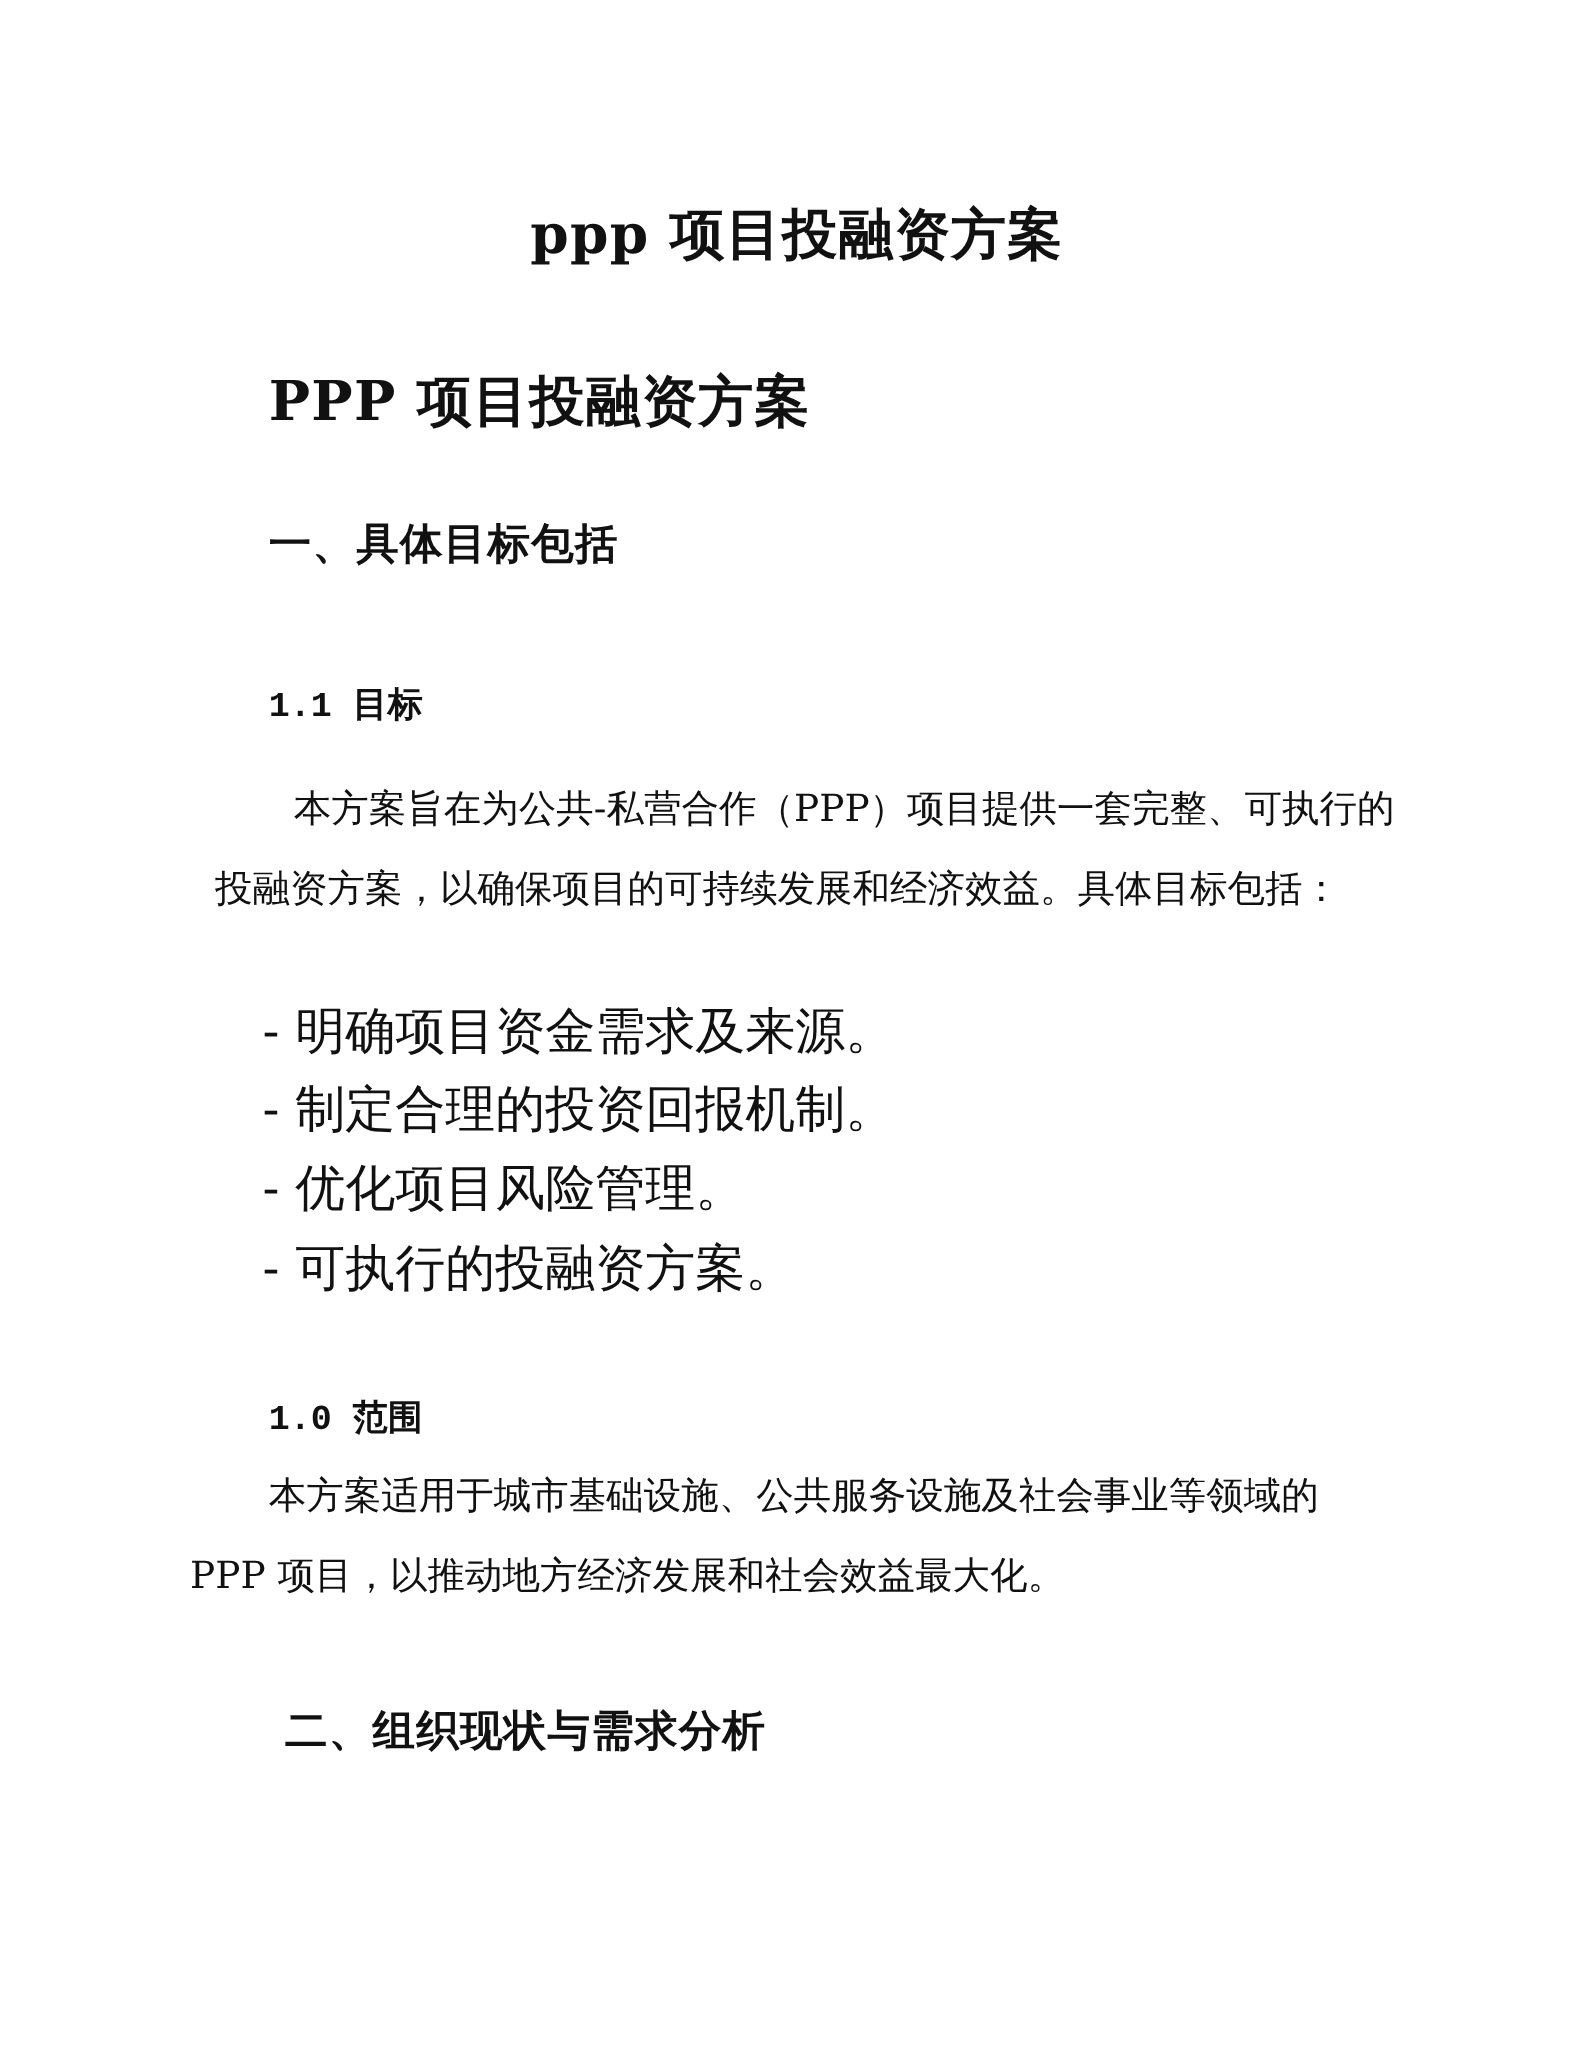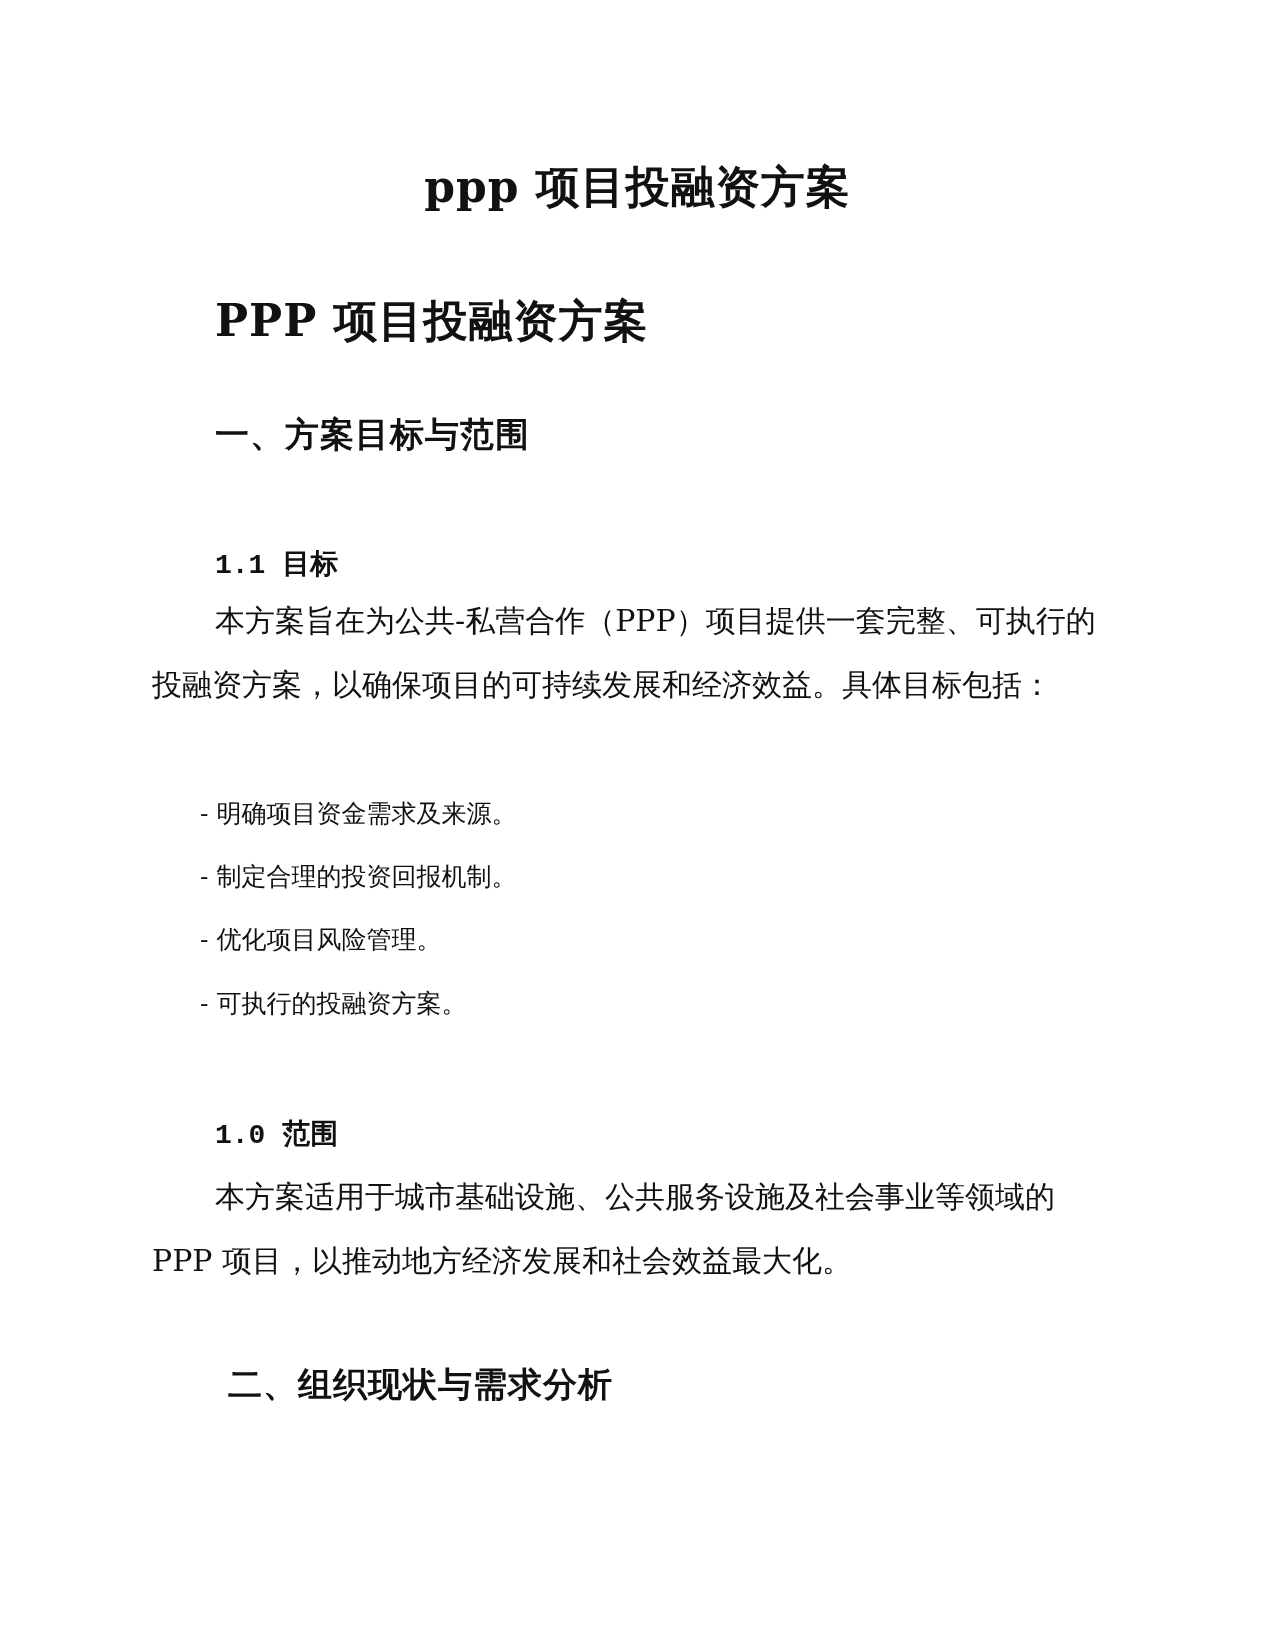--- a/index.html
+++ b/index.html
@@ -6,33 +6,33 @@
   body { width: 1275px; height: 1650px; position: relative; overflow: hidden;
          font-family: "DejaVu Serif", "Liberation Serif", serif; color: #111; }
   .abs { position: absolute; white-space: nowrap; }
   .doc-title { left: 0; width: 1275px; text-align: center; top: 158px;
                font-size: 44px; font-weight: bold; letter-spacing: 1px; }
   .main-title { left: 215px; top: 292px; font-size: 44px; font-weight: bold; letter-spacing: 1px; }
   .h1 { left: 215px; font-size: 34px; font-weight: bold; font-family: "DejaVu Sans", sans-serif; letter-spacing: 1px; }
   .h2 { left: 215px; font-size: 28px; font-weight: bold; font-family: Liberation Mono, monospace; }
   .para { font-size: 30px; line-height: 64px; }
   .p-block { left: 152px; width: 970px; white-space: normal; text-indent: 63px; }
-  .bullet { left: 200px; font-size: 25px; }
+  .bullet { left: 210px; font-size: 40px; }
 </style>
 </head>
 <body>
 
 <div>
   <div class="abs doc-title">ppp 项目投融资方案</div>
   <div class="abs main-title">PPP 项目投融资方案</div>
 
-  <div class="abs h1" style="top:412px;">一、方案目标与范围</div>
+  <div class="abs h1" style="top:412px;">一、具体目标包括</div>
 
   <div class="abs h2" style="top:545px;">1.1 目标</div>
-  <div class="abs para p-block" style="top:589px;">本方案旨在为公共-私营合作（PPP）项目提供一套完整、可执行的投融资方案，以确保项目的可持续发展和经济效益。具体目标包括：</div>
+  <div class="abs para p-block" style="top:616px;margin-left:20px;">本方案旨在为公共-私营合作（PPP）项目提供一套完整、可执行的投融资方案，以确保项目的可持续发展和经济效益。具体目标包括：</div>
 
   <div class="abs bullet" style="top:797px;">- 明确项目资金需求及来源。</div>
   <div class="abs bullet" style="top:860px;">- 制定合理的投资回报机制。</div>
   <div class="abs bullet" style="top:923px;">- 优化项目风险管理。</div>
   <div class="abs bullet" style="top:987px;">- 可执行的投融资方案。</div>
 
   <div class="abs h2" style="top:1115px;">1.0 范围</div>
   <div class="abs para p-block" style="top:1165px;">本方案适用于城市基础设施、公共服务设施及社会事业等领域的 PPP 项目，以推动地方经济发展和社会效益最大化。</div>
 
   <div class="abs h1" style="top:1362px;margin-left:13px;">二、组织现状与需求分析</div>

